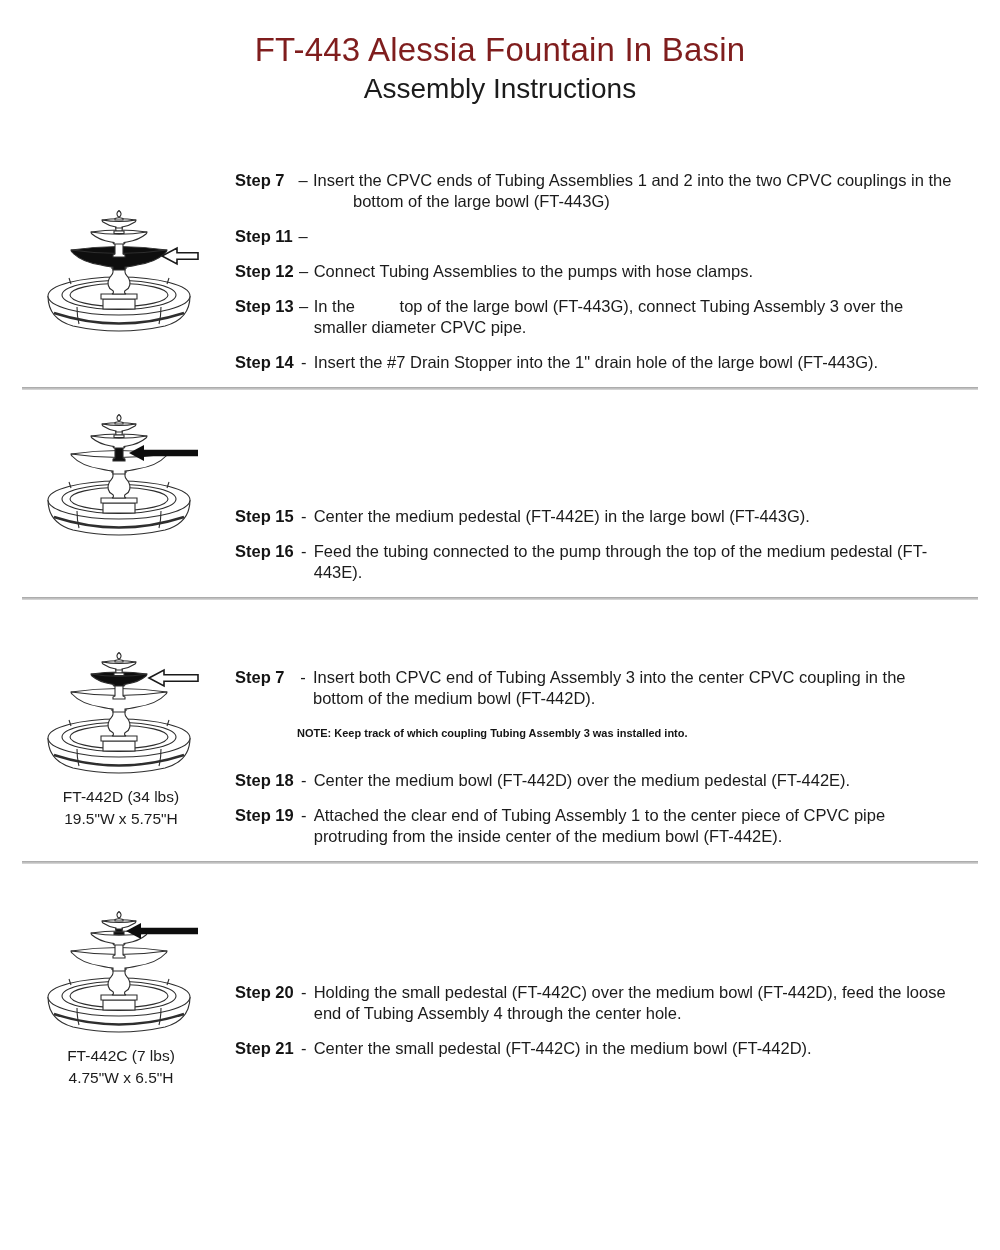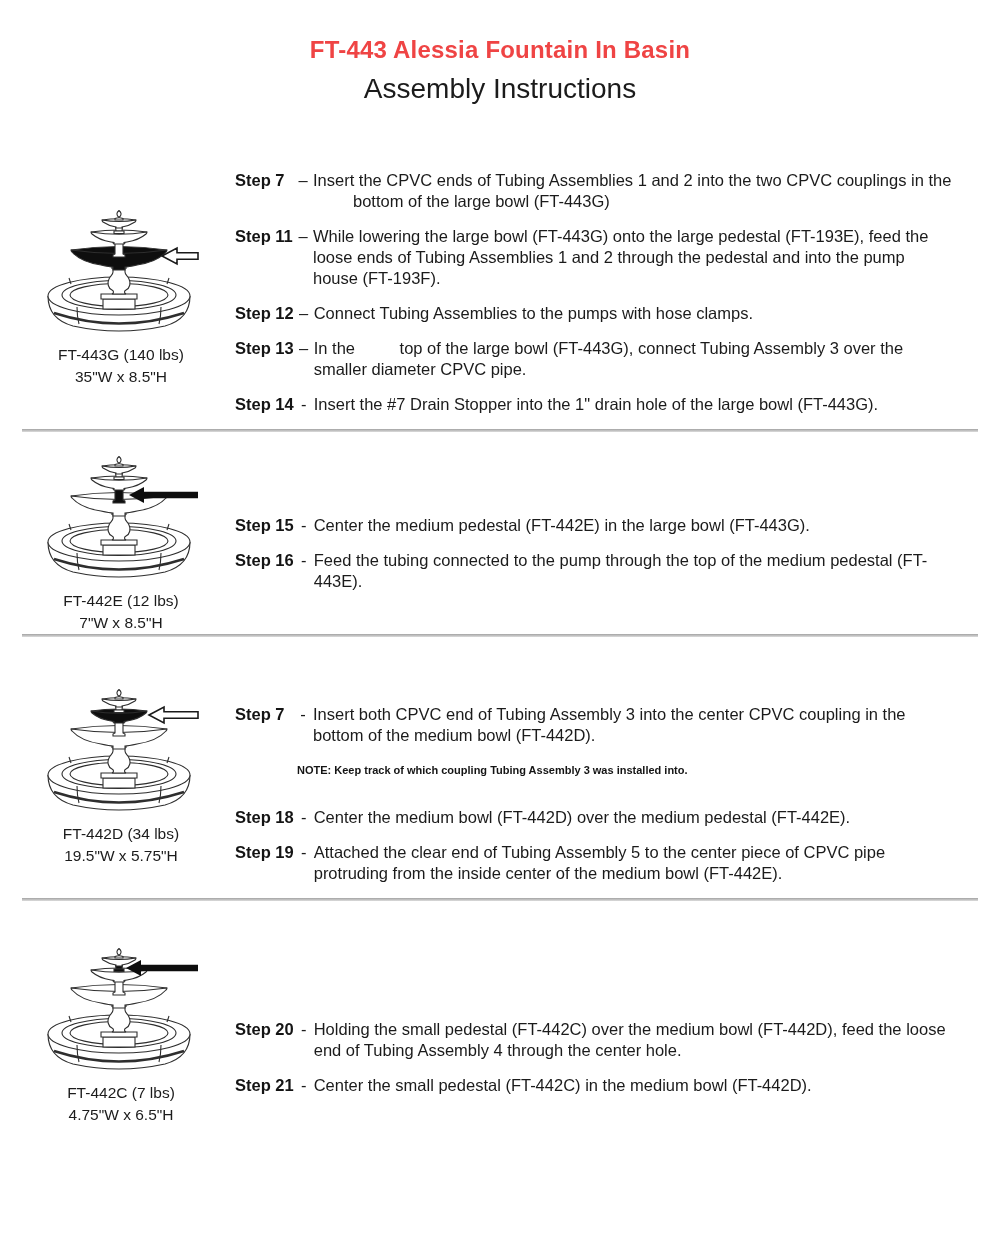--- a/index.html
+++ b/index.html
@@ -3,31 +3,31 @@
 <meta charset="utf-8">
 <style>
   html,body { margin:0; padding:0; background:#fff; }
   .page {
     position:relative; width:1000px; height:1250px; margin:0 auto;
     background:#fff; box-sizing:border-box; padding:30px 35px 0;
     font-family:"Liberation Sans","DejaVu Sans",sans-serif;
     color:#1b1b1b; overflow:hidden;
   }
   header { text-align:center; }
-  .title-line1 { font-size:24px; font-weight:bold; line-height:40px; letter-spacing:0.2px; color:#ef4444; }
+  .title-line1 { font-size:33px; font-weight:normal; line-height:40px; letter-spacing:0.2px; color:#7f1d1d; }
   .title-line2 { font-size:28px; font-weight:normal; line-height:38px; color:#1b1b1b; }
 
   .row { display:flex; align-items:flex-start; }
   .figcol { flex:none; width:200px; }
   .stepscol { flex:1; min-width:0; max-width:718px; }
 
   .row1 { margin-top:62px; }
   .row1 .figcol { padding-top:40px; }
   .row2 .figcol { padding-top:24px; }
-  .row2 .stepscol { padding-top:83px; }
+  .row2 .stepscol { padding-top:116px; }
   .row3 .figcol { padding-top:52px; }
   .row3 .stepscol { padding-top:67px; }
   .row4 .figcol { padding-top:47px; }
   .row4 .stepscol { padding-top:118px; }
 
   hr.divider {
     border:none; height:3px; margin:0 -13px;
     background:linear-gradient(#a3a3a3,#dcdcdc);
   }
   .hr1 { margin-top:35px; }
@@ -111,36 +111,31 @@
       <path d="M61,10 Q78,7.5 95,10 Q95,11 94,12 Q88,16 81,17 L81,18 L75,18 L75,17 Q68,16 62,12 Q61,11 61,10 Z"></path>
       <path class="line" d="M61,10 Q78,13 95,10"></path>
     </g>
     <g class="part p-finial">
       <path d="M78,0.5 C80.5,2.5 81,5 78,7.5 C75,5 75.5,2.5 78,0.5 Z"></path>
       <path d="M74,8.5 Q78,7 82,8.5 L82,10 L74,10 Z"></path>
     </g>
     <path class="arrow arrow-outline" d="M121,46 L136,38 L136,42.8 L157,42.8 L157,49.2 L136,49.2 L136,54 Z"></path>
   </svg>
 </div>
-        <figcaption>
-          <div>FT-443G (140 lbs)</div>
-          <div>35"W x 8.5"H</div>
-        </figcaption>
       </figure>
     </div>
     <div class="stepscol">
         <div class="step">
           <span class="step-label">Step 7</span>
           <span class="step-dash">–</span>
           <span class="step-body"><span>Insert the CPVC ends of Tubing Assemblies 1 and 2 into the two CPVC couplings in the </span><b>bottom</b><span> of the large bowl (FT-443G)</span></span>
         </div>
         <div class="step">
           <span class="step-label">Step 11</span>
           <span class="step-dash">–</span>
-          <span class="step-body"><span>While lowering the large bowl (FT-443G) onto the large pedestal (FT-193E), feed the loose ends of Tubing Assemblies 1 and 2 through the pedestal and into the pump house (FT-193F).</span></span>
         </div>
         <div class="step">
           <span class="step-label">Step 12</span>
           <span class="step-dash">–</span>
           <span class="step-body"><span>Connect Tubing Assemblies to the pumps with hose clamps.</span></span>
         </div>
         <div class="step">
           <span class="step-label">Step 13</span>
           <span class="step-dash">–</span>
           <span class="step-body"><span>In the </span><b>top</b><span> of the large bowl (FT-443G), connect Tubing Assembly 3 over the smaller diameter CPVC pipe.</span></span>
@@ -198,24 +193,20 @@
       <path d="M61,10 Q78,7.5 95,10 Q95,11 94,12 Q88,16 81,17 L81,18 L75,18 L75,17 Q68,16 62,12 Q61,11 61,10 Z"></path>
       <path class="line" d="M61,10 Q78,13 95,10"></path>
     </g>
     <g class="part p-finial">
       <path d="M78,0.5 C80.5,2.5 81,5 78,7.5 C75,5 75.5,2.5 78,0.5 Z"></path>
       <path d="M74,8.5 Q78,7 82,8.5 L82,10 L74,10 Z"></path>
     </g>
     <path class="arrow arrow-solid" d="M88,39 L103,31 L103,35.8 L157,35.8 L157,42.2 L103,42.2 L103,47 Z"></path>
   </svg>
 </div>
-        <figcaption>
-          <div>FT-442E (12 lbs)</div>
-          <div>7"W x 8.5"H</div>
-        </figcaption>
       </figure>
     </div>
     <div class="stepscol">
         <div class="step">
           <span class="step-label">Step 15</span>
           <span class="step-dash">-</span>
           <span class="step-body"><span>Center the medium pedestal (FT-442E) in the large bowl (FT-443G).</span></span>
         </div>
         <div class="step">
           <span class="step-label">Step 16</span>
@@ -291,21 +282,21 @@
         </div>
         <div class="note"><b>NOTE: Keep track of which coupling Tubing Assembly 3 was installed into.</b></div>
         <div class="step">
           <span class="step-label">Step 18</span>
           <span class="step-dash">-</span>
           <span class="step-body"><span>Center the medium bowl (FT-442D) over the medium pedestal (FT-442E).</span></span>
         </div>
         <div class="step">
           <span class="step-label">Step 19</span>
           <span class="step-dash">-</span>
-          <span class="step-body"><span>Attached the clear end of Tubing Assembly 5 to the center piece of CPVC pipe protruding from the inside center of the medium bowl (FT-442E).</span></span>
+          <span class="step-body"><span>Attached the clear end of Tubing Assembly 1 to the center piece of CPVC pipe protruding from the inside center of the medium bowl (FT-442E).</span></span>
         </div>
       </div>
   </section>
 
   <hr class="divider hr3">
 
   <section class="row row4">
     <div class="figcol">
       <figure>
         <div class="figwrap">

